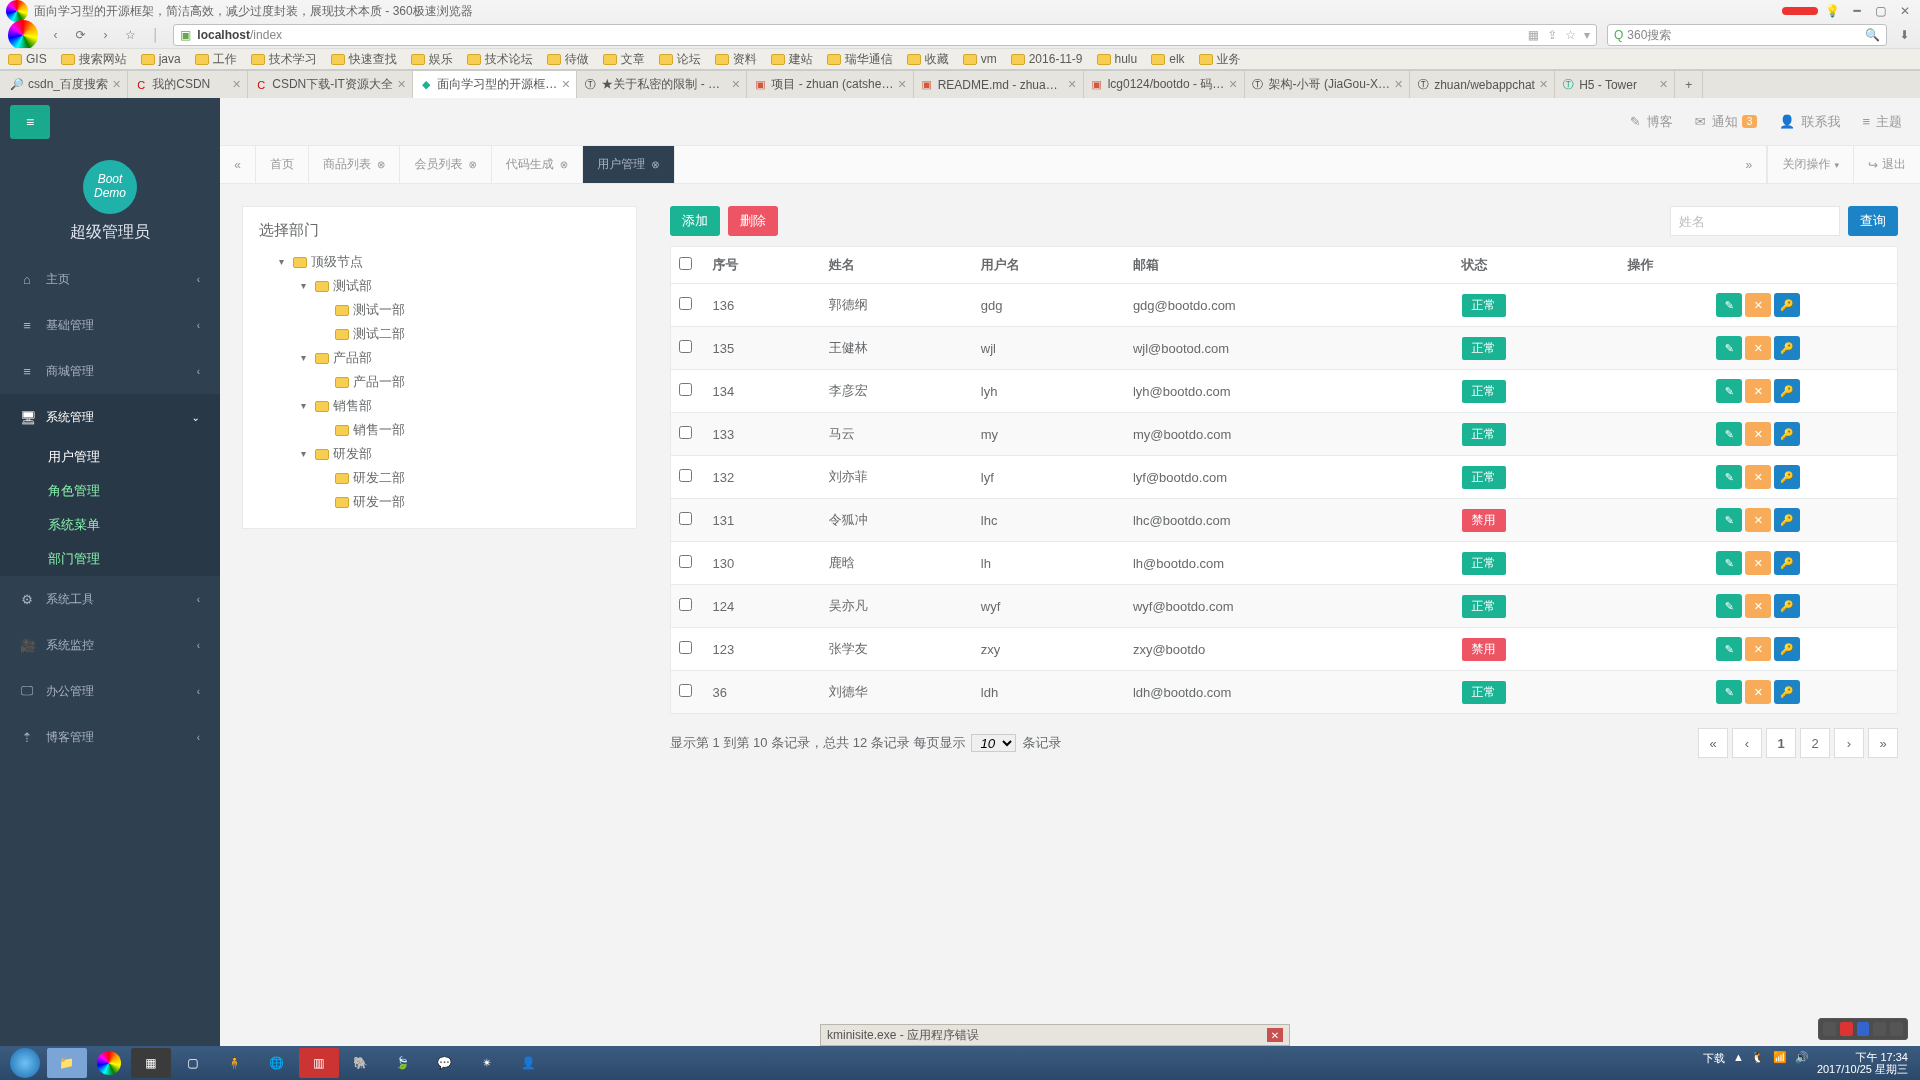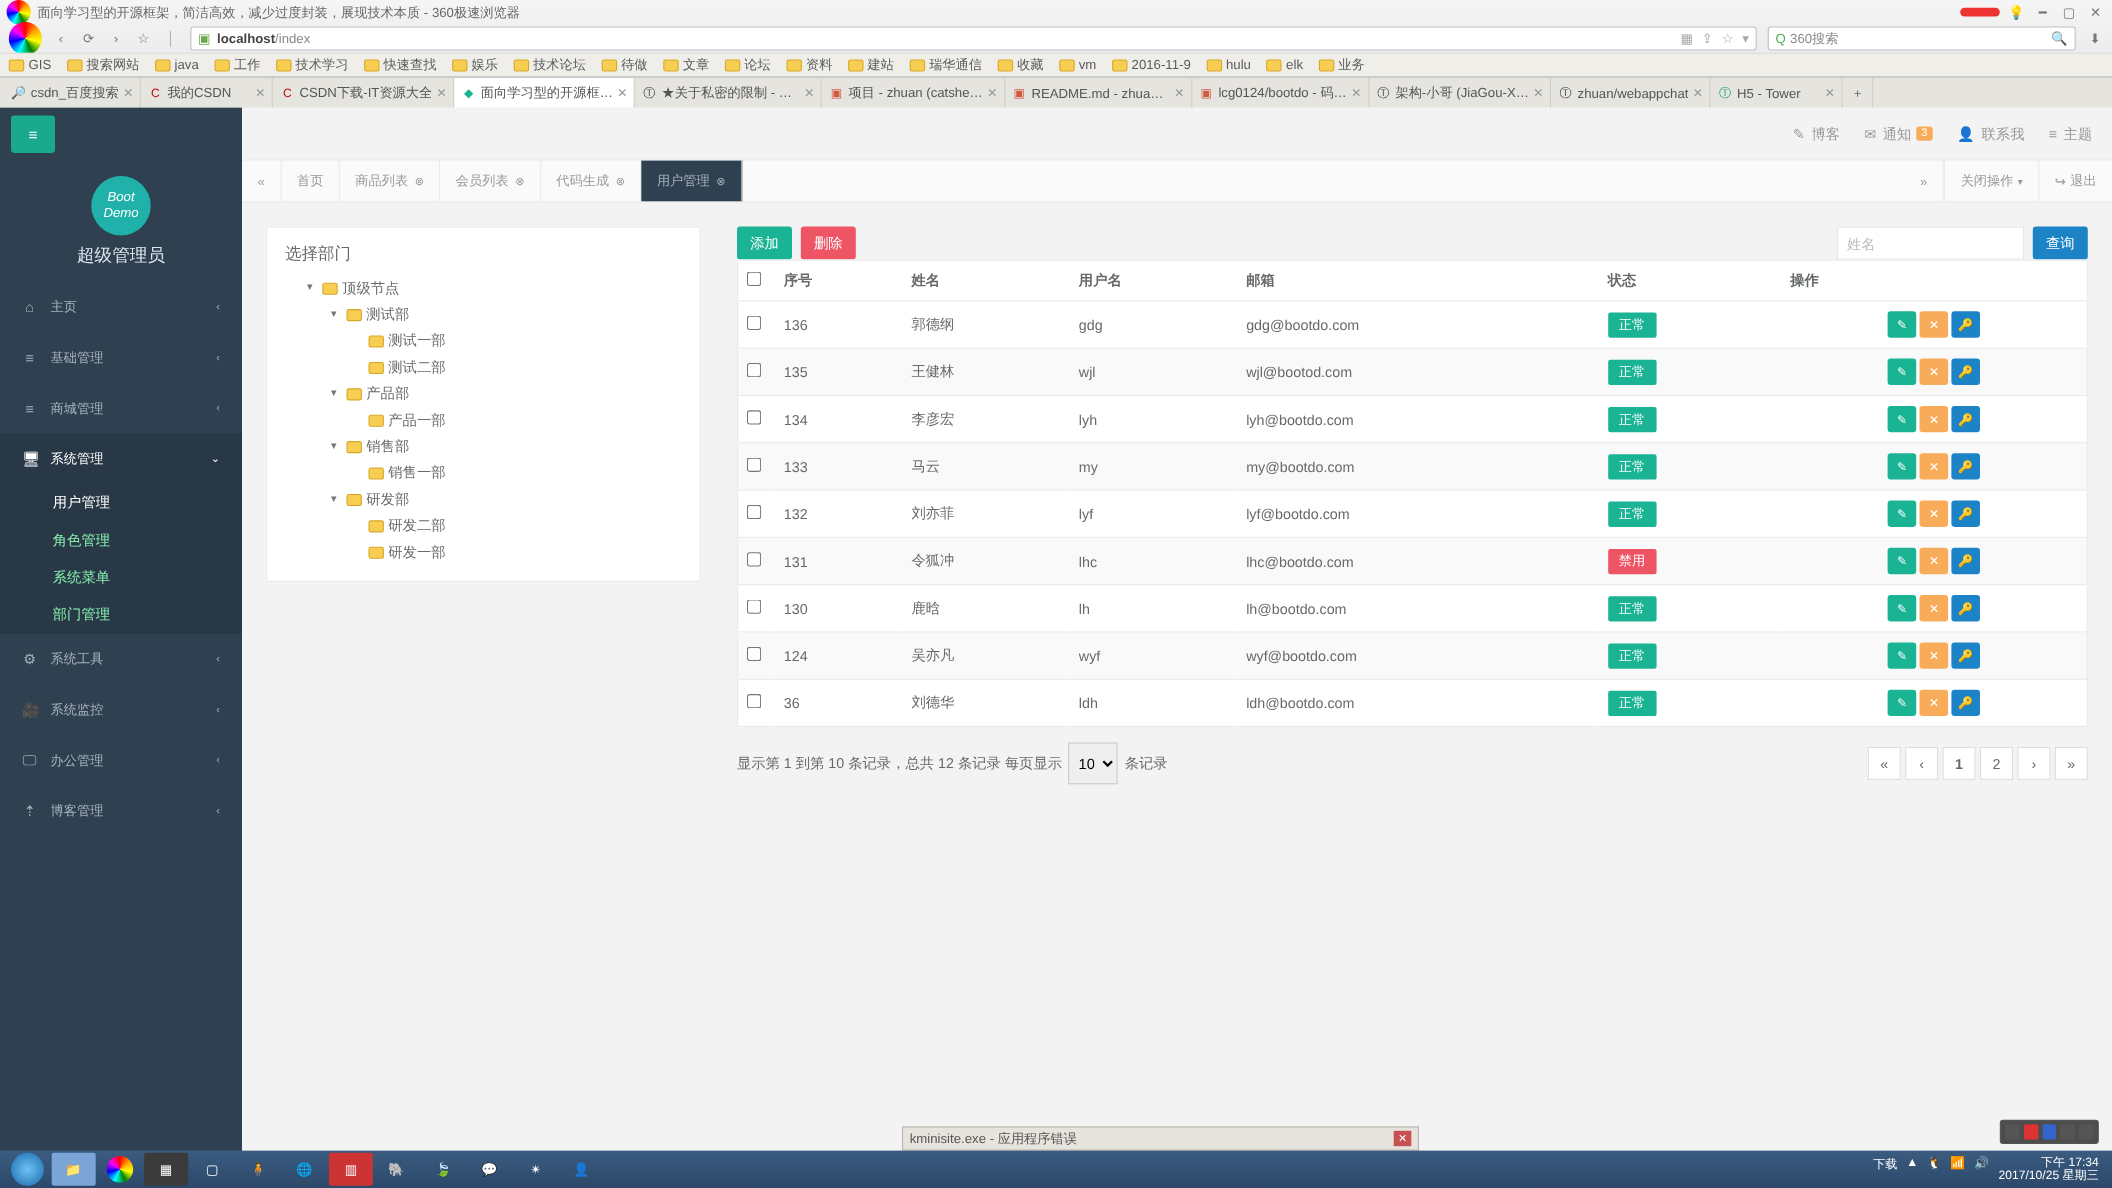--- a/index.html
+++ b/index.html
@@ -65,40 +65,40 @@
 .panel { background:#fff; border:1px solid #e7eaec; }
 .left-panel { width:395px; padding:14px 16px; align-self:flex-start; }
 .lp-title { font-size:15px; color:#676a6c; padding-bottom:10px; }
 .tree { font-size:13px; color:#676a6c; line-height:24px; }
 .tree-row { display:flex; align-items:center; gap:4px; cursor:pointer; }
 .tree-toggle { width:10px; font-size:10px; color:#767676; }
 .folder { width:14px; height:11px; background:#f8ce52; border:1px solid #d6a828; border-radius:2px; display:inline-block; }
 .indent1 { padding-left:20px; } .indent2 { padding-left:42px; } .indent3 { padding-left:62px; }
 
 .right-panel { flex:1; padding:0; display:flex; flex-direction:column; border:none; background:transparent; }
-.toolbar { display:flex; align-items:center; gap:8px; margin-bottom:0; }
+.toolbar { display:flex; align-items:center; gap:8px; margin-bottom:10px; }
 .btn { padding:6px 12px; border-radius:3px; color:#fff; font-size:13px; cursor:pointer; border:none; }
 .btn-add { background:#1ab394; } .btn-del { background:#ed5565; } .btn-q { background:#1c84c6; }
 .tb-right { margin-left:auto; display:flex; gap:8px; }
 .inp { height:30px; width:170px; border:1px solid #e5e6e7; padding:0 8px; font-size:13px; }
 .inp::placeholder { color:#bbb; }
 
 table.data { width:100%; background:#fff; border:1px solid #e7eaec; border-collapse:collapse; }
 table.data th, table.data td { padding:9px 8px; text-align:left; font-size:13px; color:#676a6c; border-top:1px solid #e7eaec; }
 table.data th { background:#fff; font-weight:600; }
 table.data tbody tr:nth-child(even) { background:#f9f9f9; }
 .chk { width:13px; height:13px; }
 .th-center,.td-center { text-align:center; }
 .status-pill { display:inline-block; padding:3px 10px; border-radius:2px; color:#fff; font-size:12px; }
 .op-btns { display:flex; gap:3px; justify-content:center; }
 .op { width:26px; height:24px; border-radius:3px; color:#fff; font-size:11px; display:flex; align-items:center; justify-content:center; cursor:pointer; }
 .op-edit { background:#1ab394; } .op-x { background:#f8ac59; } .op-key { background:#1c84c6; }
 
 .table-footer { display:flex; align-items:center; margin-top:14px; font-size:13px; color:#676a6c; }
-.page-sel { margin:0 6px; height:38px; border:1px solid #ccc; padding:0 4px; }
+.page-sel { margin:0 6px; height:18px; border:1px solid #ccc; padding:0 4px;font-style:italic; }
 .pager { margin-left:auto; display:flex; gap:4px; }
 .pg { width:30px; height:30px; border:1px solid #ddd; display:flex; align-items:center; justify-content:center; color:#676a6c; cursor:pointer; background:#fff; }
 .pg.active { background:#fff; border-color:#ddd; color:#676a6c; font-weight:600; }
 
 .footer-bar { text-align:right; padding:10px 22px; color:#aaa; font-size:13px; }
 
 
 .taskbar { position:absolute; left:0; right:0; bottom:0; height:34px; background:linear-gradient(#3b5c80,#2b486a); display:flex; align-items:center; padding:0 4px; }
 .tb-ico { width:40px; height:30px; margin:0 1px; display:flex; align-items:center; justify-content:center; color:#fff; border-radius:2px; }
 .tb-start { background:radial-gradient(circle,#6ec2f7,#1769aa); border-radius:50%; width:30px; height:30px; }
@@ -599,20 +599,35 @@
                   </div>
                 </td>
               </tr>
               <tr>
                 <td class="td-center"><input type="checkbox" class="chk" style=""></td>
                 <td>124</td>
                 <td>吴亦凡</td>
                 <td>wyf</td>
                 <td>wyf@bootdo.com</td>
                 <td class="td-center"><span class="status-pill" style="background:#1ab394">正常</span></td>
+                <td class="td-center">
+                  <div class="op-btns">
+                    <div class="op op-edit">✎</div>
+                    <div class="op op-x">✕</div>
+                    <div class="op op-key">🔑</div>
+                  </div>
+                </td>
+              </tr>
+              <tr>
+                <td class="td-center"><input type="checkbox" class="chk" style=""></td>
+                <td>123</td>
+                <td>张学友</td>
+                <td>zxy</td>
+                <td>zxy@bootdo</td>
+                <td class="td-center"><span class="status-pill" style="background:#ed5565">禁用</span></td>
                 <td class="td-center">
                   <div class="op-btns">
                     <div class="op op-edit">✎</div>
                     <div class="op op-x">✕</div>
                     <div class="op op-key">🔑</div>
                   </div>
                 </td>
               </tr>
               <tr>
                 <td class="td-center"><input type="checkbox" class="chk" style=""></td>

